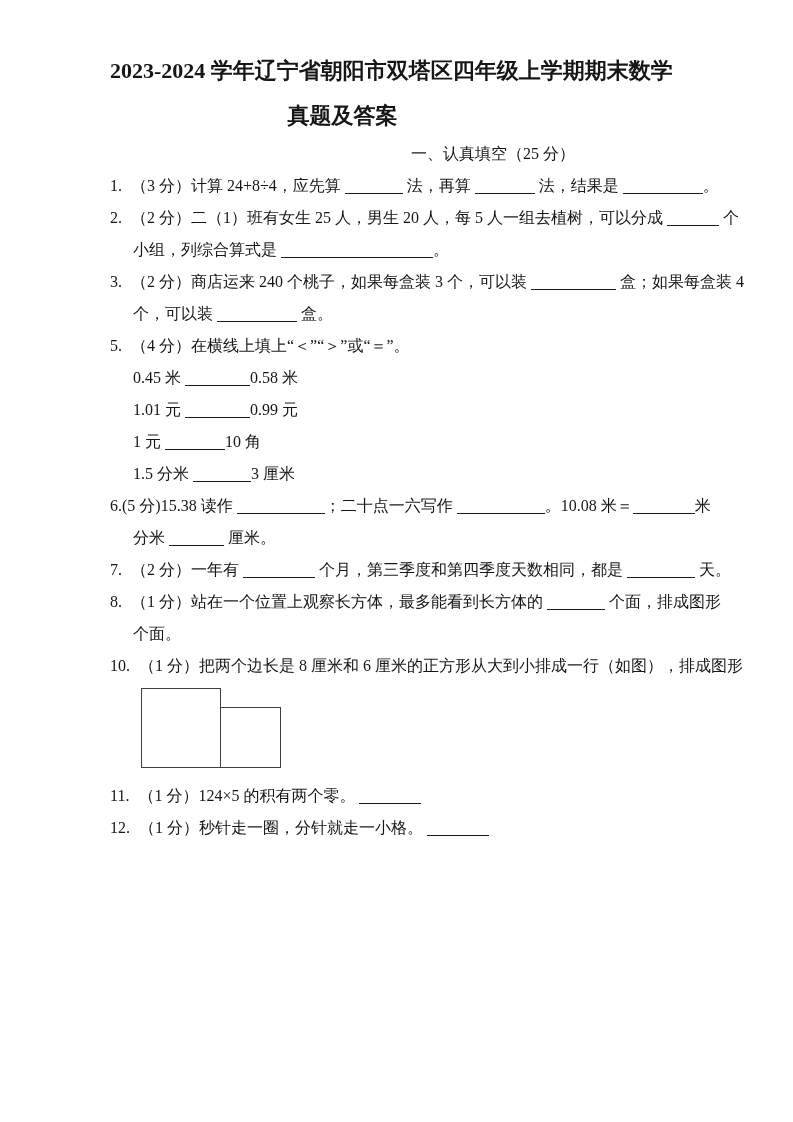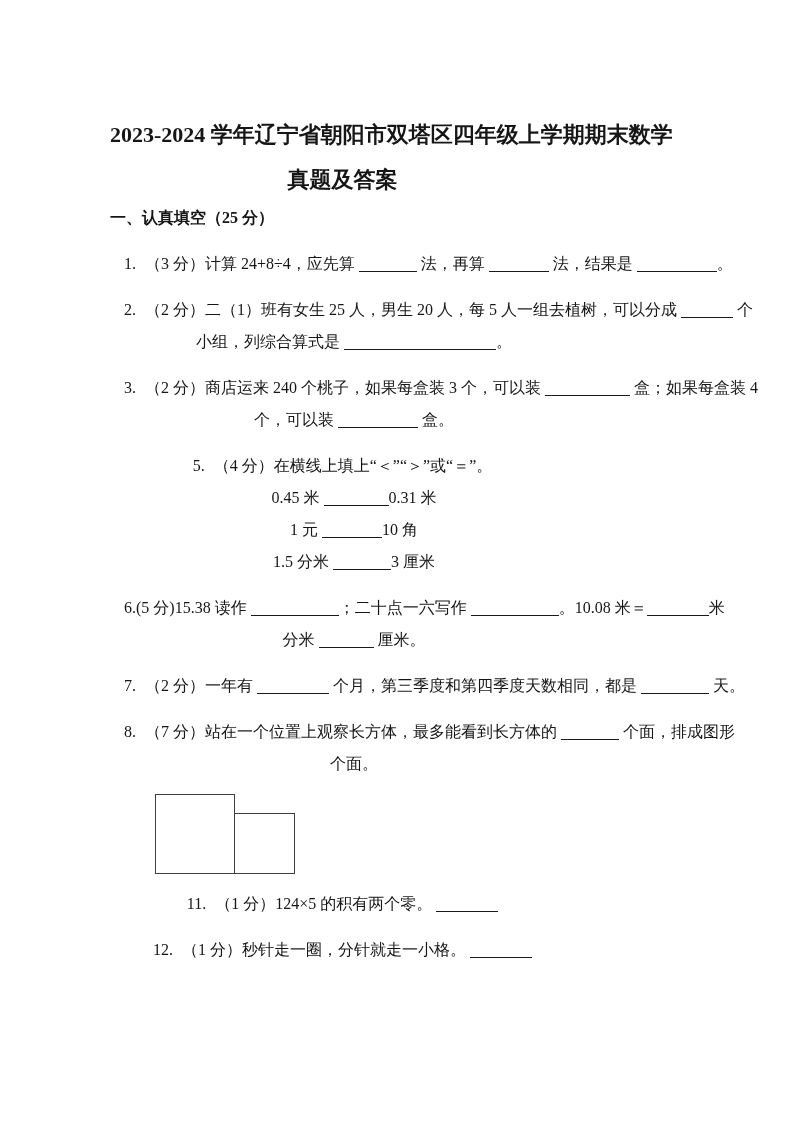--- a/index.html
+++ b/index.html
@@ -9,39 +9,40 @@
   }
   body {
     width: 793px;
     height: 1122px;
     overflow: hidden;
     color: #161616;
     font-family: "Liberation Serif", "DejaVu Serif", serif;
     font-size: 16px;
   }
   .page {
-    padding: 112px 110px 0 110px;
+    padding: 48px 110px 0 110px;
     box-sizing: border-box;
     width: 685px;
     height: 1122px;
   }
   .title {
     margin: 0;
     font-size: 22px;
     font-weight: bold;
     text-align: center;
     line-height: 45px;
     white-space: nowrap;
   }
   .section-heading {
-    font-weight: bold;
+    font-weight: normal;
     line-height: 32px;
     white-space: pre;
+    text-align: right;
   }
-  .question { margin: 14px; text-align: center; }
+  .question { margin: 0; }
   .line {
     line-height: 32px;
     white-space: pre;
   }
   .line.cont { padding-left: 23px; font-family: Liberation Serif, serif; }
   .qnum { margin-right: 9px; }
   .question.tight .qnum { margin-right: 0; }
   .blank {
     display: inline-block;
     border-bottom: 1.4px solid #1a1a1a;
@@ -76,36 +77,38 @@
       <div class="question">
         <div class="line"><span class="qnum">2.</span><span>（2 分）二（1）班有女生 25 人，男生 20 人，每 5 人一组去植树，可以分成 </span><span class="blank" style="width: 52px;"></span><span> 个</span></div>
         <div class="line cont"><span>小组，列综合算式是 </span><span class="blank" style="width: 152px;"></span><span>。</span></div>
       </div>
       <div class="question">
         <div class="line"><span class="qnum">3.</span><span>（2 分）商店运来 240 个桃子，如果每盒装 3 个，可以装 </span><span class="blank" style="width: 85px;"></span><span> 盒；如果每盒装 4</span></div>
         <div class="line cont"><span>个，可以装 </span><span class="blank" style="width: 80px;"></span><span> 盒。</span></div>
       </div>
       <div class="question">
         <div class="line"><span class="qnum">5.</span><span>（4 分）在横线上填上“＜”“＞”或“＝”。</span></div>
-        <div class="line cont"><span>0.45 米 </span><span class="blank" style="width: 65px;"></span><span>0.31 米</span></div>
+        <div class="line cont"><span>0.45 米 </span><span class="blank" style="width: 65px;"></span><span>0.58 米</span></div>
+        <div class="line cont"><span>1.01 元 </span><span class="blank" style="width: 65px;"></span><span>0.99 元</span></div>
         <div class="line cont"><span>1 元 </span><span class="blank" style="width: 60px;"></span><span>10 角</span></div>
         <div class="line cont"><span>1.5 分米 </span><span class="blank" style="width: 58px;"></span><span>3 厘米</span></div>
       </div>
       <div class="question tight">
         <div class="line"><span class="qnum">6.</span><span>(5 分)15.38 读作 </span><span class="blank" style="width: 88px;"></span><span>；二十点一六写作 </span><span class="blank" style="width: 88px;"></span><span>。10.08 米＝</span><span class="blank" style="width: 62px;"></span><span>米</span></div>
         <div class="line cont"><span>分米 </span><span class="blank" style="width: 55px;"></span><span> 厘米。</span></div>
       </div>
       <div class="question">
         <div class="line"><span class="qnum">7.</span><span>（2 分）一年有 </span><span class="blank" style="width: 72px;"></span><span> 个月，第三季度和第四季度天数相同，都是 </span><span class="blank" style="width: 68px;"></span><span> 天。</span></div>
       </div>
       <div class="question">
-        <div class="line"><span class="qnum">8.</span><span>（7 分）站在一个位置上观察长方体，最多能看到长方体的 </span><span class="blank" style="width: 58px;"></span><span> 个面，排成图形</span></div>
+        <div class="line"><span class="qnum">8.</span><span>（1 分）站在一个位置上观察长方体，最多能看到长方体的 </span><span class="blank" style="width: 58px;"></span><span> 个面，排成图形</span></div>
         <div class="line cont"><span>个面。</span></div>
       </div>
       <div class="question">
+        <div class="line"><span class="qnum">10.</span><span>（1 分）把两个边长是 8 厘米和 6 厘米的正方形从大到小排成一行（如图），排成图形</span></div>
         <div class="figure">
           <div class="sq large" style="height: 80px; width: 80px;"></div>
           <div class="sq small" style="height: 61px; width: 61px;"></div>
         </div>
       </div>
       <div class="question">
         <div class="line"><span class="qnum">11.</span><span>（1 分）124×5 的积有两个零。 </span><span class="blank" style="width: 62px;"></span></div>
       </div>
       <div class="question">
         <div class="line"><span class="qnum">12.</span><span>（1 分）秒针走一圈，分针就走一小格。 </span><span class="blank" style="width: 62px;"></span></div>

